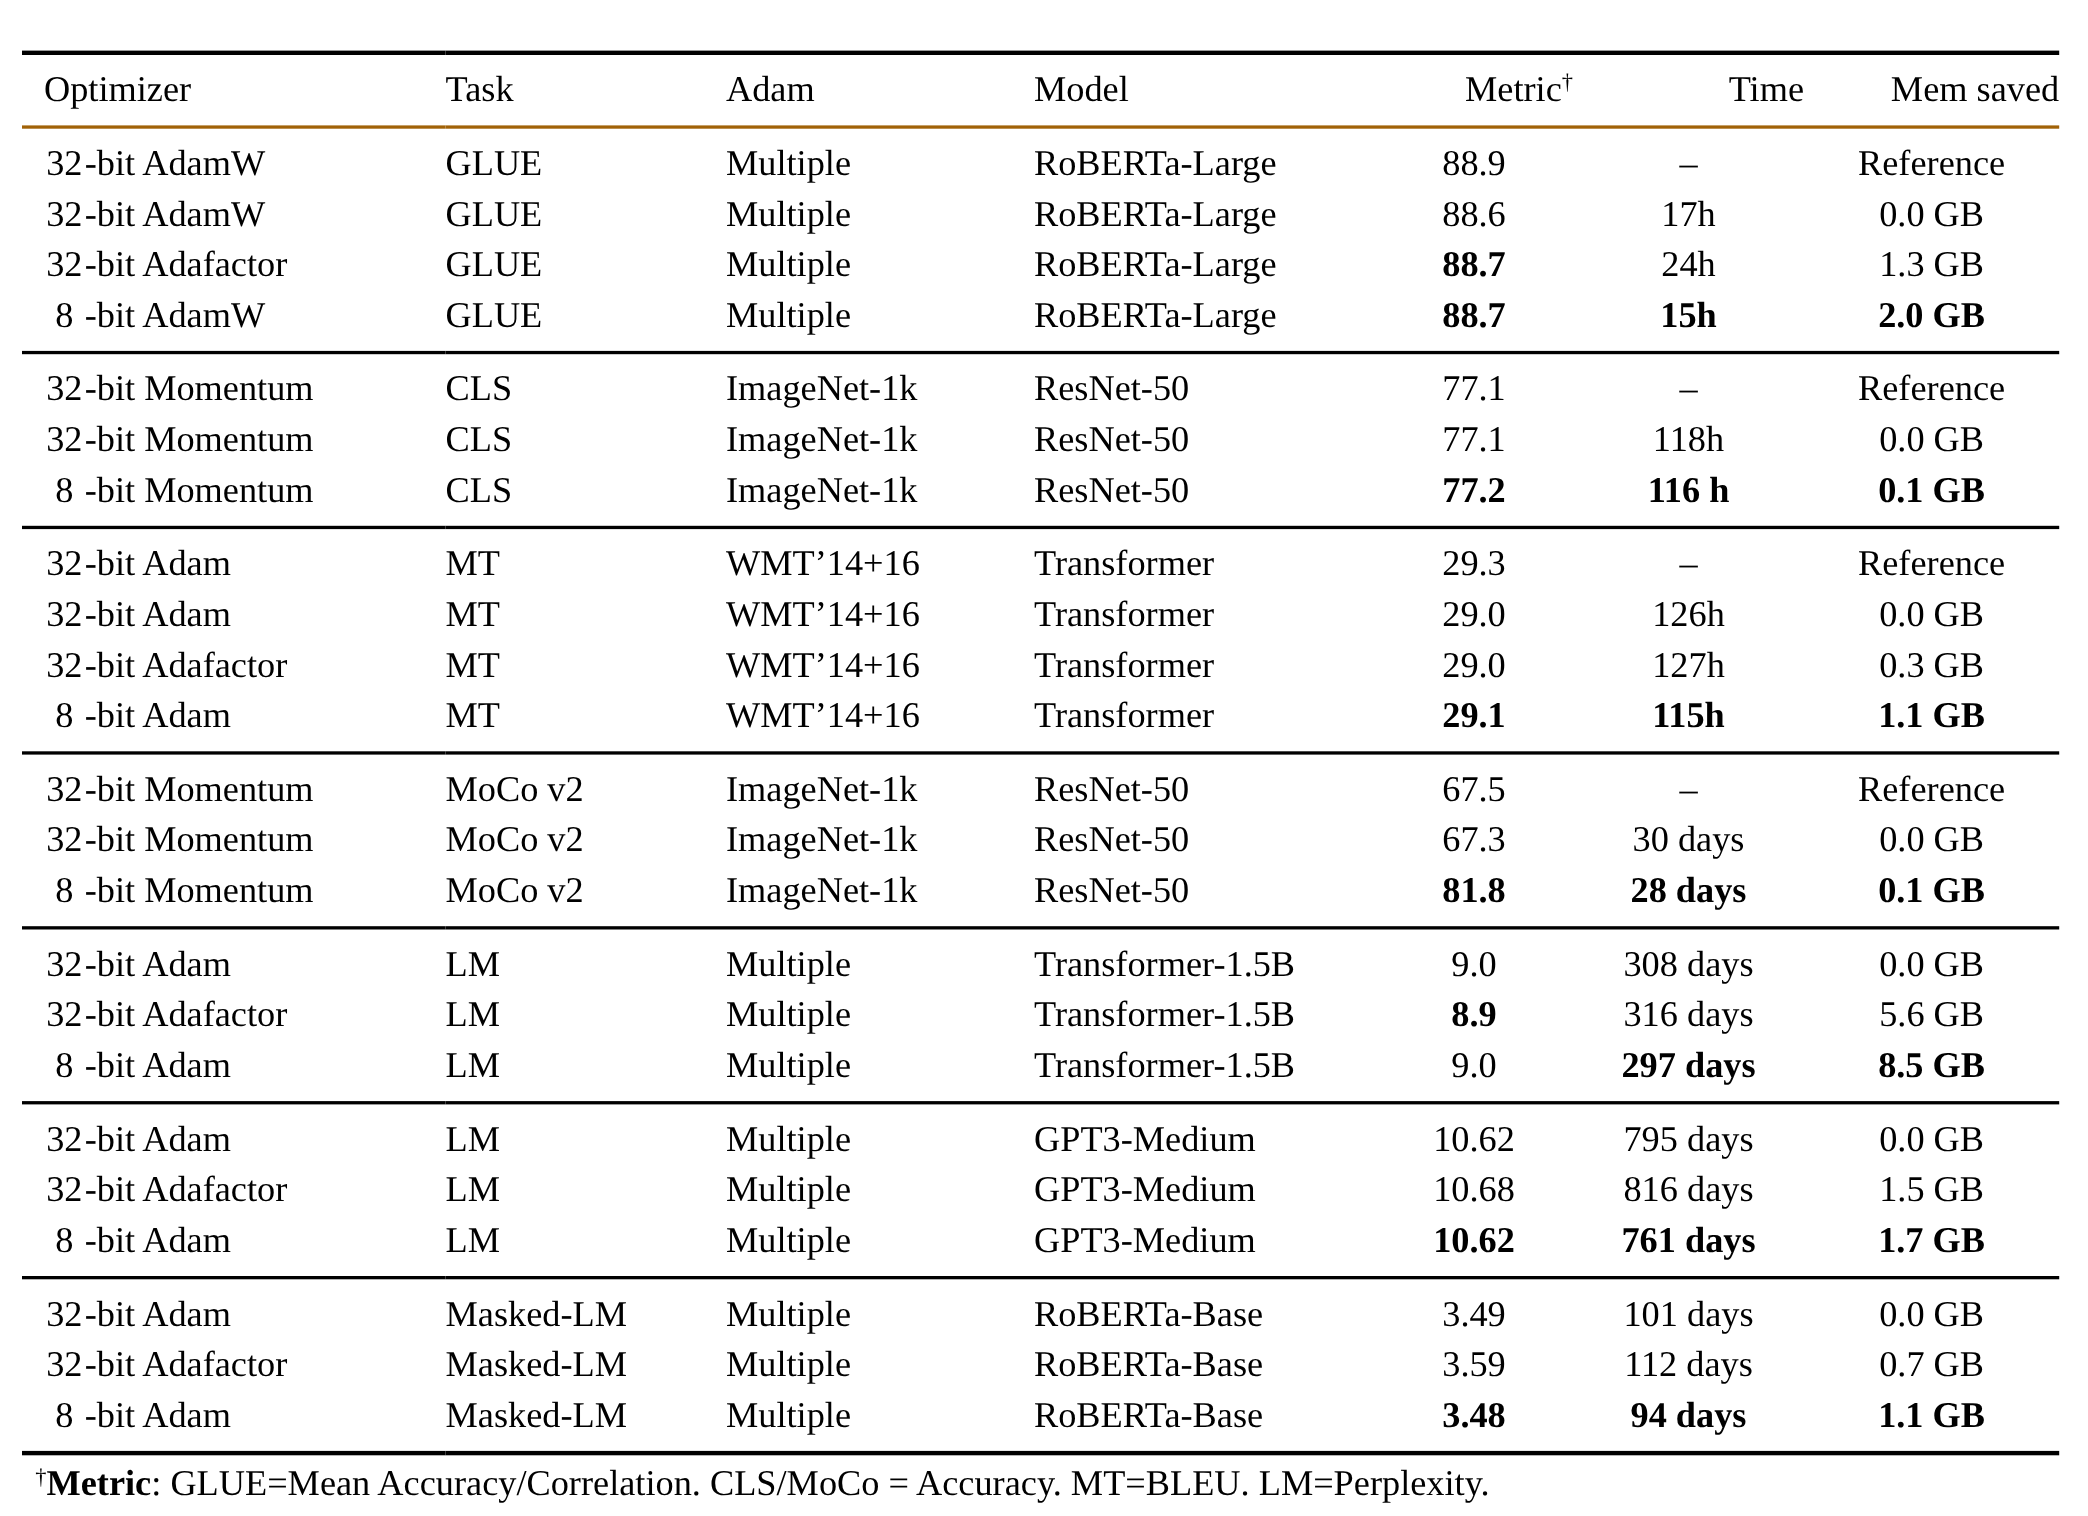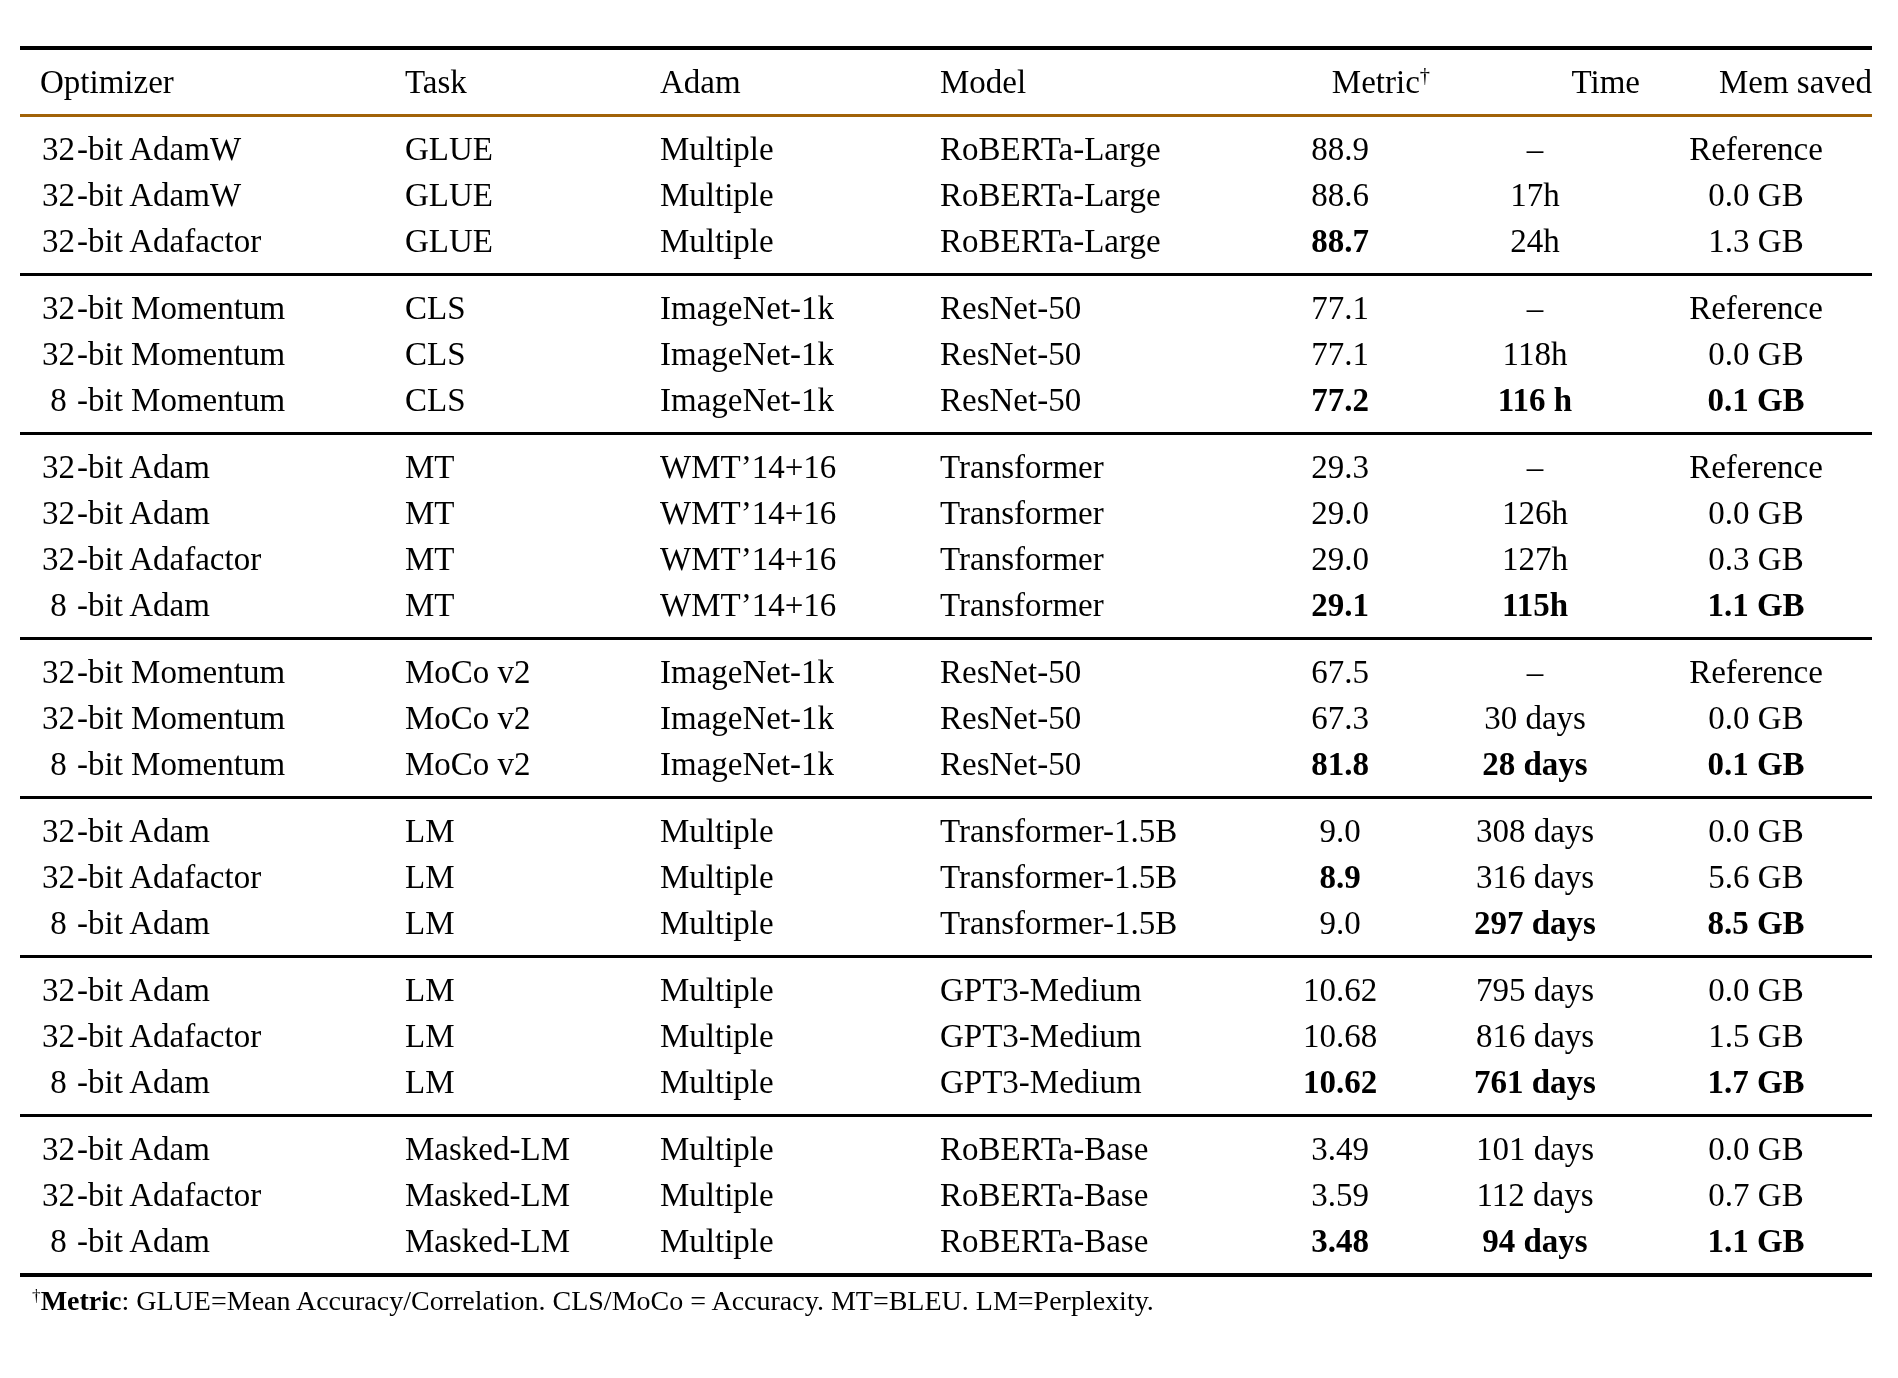--- a/index.html
+++ b/index.html
@@ -53,21 +53,21 @@
   .b{font-weight:bold;}
   .bits{display:inline-block;min-width:37px;text-align:center;}
   sup.dag{
     font-size:62%;
     vertical-align:baseline;
     position:relative;
     top:-0.55em;
   }
   .footnote{
     margin:8px 0 0 32px;
-    font-size:28px;
+    font-size:33px;
   }
   .footnote sup.dag{top:-0.5em;}
 </style>
 </head>
 <body>
 
 <div class="table-wrap">
   <table>
     <colgroup>
       <col class="c-opt">
@@ -111,20 +111,29 @@
         </tr>
         <tr>
           <td class="pad-l"><span class="bits">32</span>-bit Adafactor</td>
           <td>GLUE</td>
           <td>Multiple</td>
           <td>RoBERTa-Large</td>
           <td class="center"><span class="b">88.7</span></td>
           <td class="center"><span>24h</span></td>
           <td class="center"><span>1.3 GB</span></td>
         </tr>
+        <tr>
+          <td class="pad-l"><span class="bits">8</span>-bit AdamW</td>
+          <td>GLUE</td>
+          <td>Multiple</td>
+          <td>RoBERTa-Large</td>
+          <td class="center"><span class="b">88.7</span></td>
+          <td class="center"><span class="b">15h</span></td>
+          <td class="center"><span class="b">2.0 GB</span></td>
+        </tr>
       </tbody>
       <tbody class="">
         <tr>
           <td class="pad-l"><span class="bits">32</span>-bit Momentum</td>
           <td>CLS</td>
           <td>ImageNet-1k</td>
           <td>ResNet-50</td>
           <td class="center"><span>77.1</span></td>
           <td class="center"><span>–</span></td>
           <td class="center"><span>Reference</span></td>

